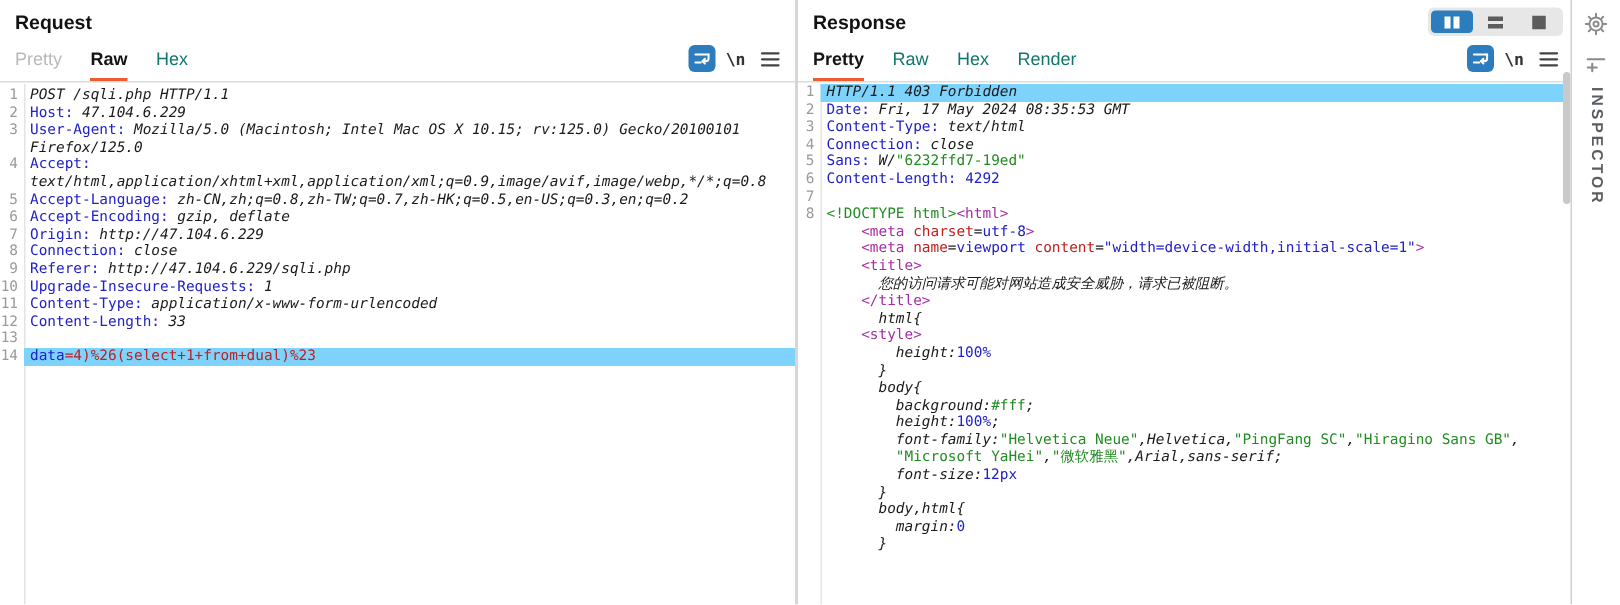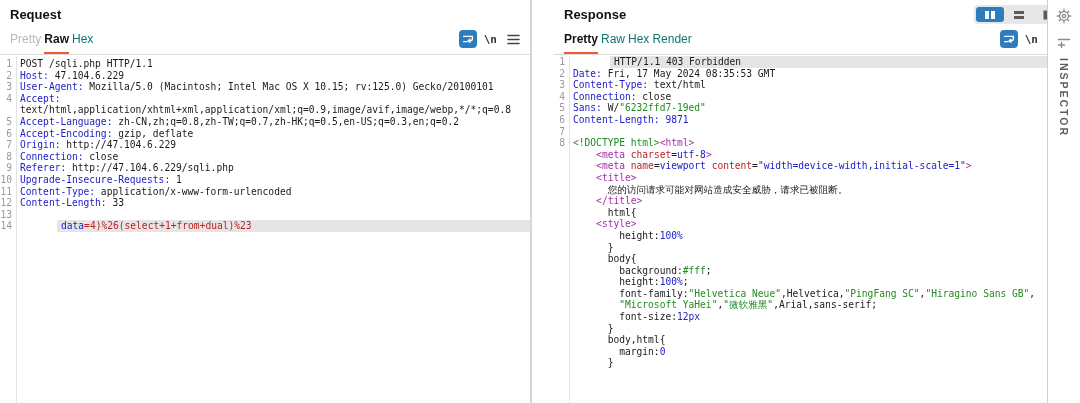--- a/index.html
+++ b/index.html
@@ -3,27 +3,27 @@
 <meta charset="utf-8">
 <style>
   * { box-sizing: border-box; margin: 0; padding: 0; }
   html,body { background:#fff; }
   body { font-family: "Liberation Sans", sans-serif; }
   #app { position:relative; width:1080px; height:403px; background:#fff; overflow:hidden; }
 
   
   .panel { position:absolute; top:0; bottom:0; background:#fff; }
   #request-panel { left:0; width:530px;padding-left:13px; }
-  #response-panel { left:554px; width:515px; }
+  #response-panel { left:532px; width:515px; }
   #panel-splitter { position:absolute; left:530px; top:0; bottom:0; width:2px; background:#d6d6d6; }
 
   .panel-head { position:absolute; top:0; left:0; right:0; height:55px; border-bottom:1px solid #dcdcdc; }
   .panel-title { position:absolute; top:7px; left:10px; font-size:13px; font-weight:700; color:#111; }
 
-  .tabs { position:absolute; left:10px; bottom:0; display:flex; gap:3px; }
+  .tabs { position:absolute; left:10px; bottom:0; display:flex; gap:19px; }
   .tab { font-size:12px; color:#0f766e; padding-bottom:6px; cursor:pointer; border-bottom:2px solid transparent; }
   .tab.active { color:#141414; font-weight:700; border-bottom-color:#ee5b2e; }
   .tab.disabled { color:#b9b9b9; }
 
   .editor-tools { position:absolute; top:30px; display:flex; align-items:center; gap:7px; }
   #request-panel .editor-tools { right:8px; }
   #response-panel .editor-tools { right:6px; }
   .tool-btn { width:18px; height:18px; display:flex; align-items:center; justify-content:center; border-radius:4px; cursor:pointer; }
   .tool-btn.blue { background:#2d7dbe; }
   .nl-label { font-family:"DejaVu Sans Mono", "Liberation Mono", monospace; font-size:11px; font-weight:600; color:#333; }
@@ -36,22 +36,22 @@
   
   .code-area { position:absolute; top:56px; left:0; right:0; bottom:0; overflow:hidden; }
   #request-panel .code-area { padding-top:2px; }
   .gutter-line { position:absolute; top:56px; bottom:0; width:1px; background:#e4e4e4; }
   #request-panel .gutter-line { left:16px; }
   #response-panel .gutter-line { left:15px; }
   .code-row { display:flex; height:11.6px; line-height:11.6px; font-family:"DejaVu Sans Mono", "Liberation Mono", monospace; font-size:9.6px; }
   .ln { flex:0 0 16px; text-align:right; padding-right:4px; color:#9a9a9a; }
   #response-panel .ln { flex-basis:15px; }
   .lc { flex:1 1 auto; white-space:pre; padding-left:4px; color:#1a1a1a; overflow:hidden; }
-  .code-row.hl .lc { background:#e5e5e5;margin-left:41px; }
-  .tk-t { color:#1a1a1a; }
+  .code-row.hl .lc { background:#7dd3fc; }
+  .tk-t { color:#1a1a1a;font-style:italic; }
   .tk-b { color:#2121c8; }
   .tk-r { color:#c02020;text-align:center; }
   .tk-g { color:#228b22; }
   .tk-m { color:#a62ca6; }
 
   
   #response-scrollbar { position:absolute; left:510px; top:48px; width:5px; height:88px; background:#c9c9c9; border-radius:2.5px; }
 
   
   #side-rail { position:absolute; right:0; top:0; bottom:0; width:33px; border-left:1px solid #d0d0d0; background:#fff; }
@@ -99,20 +99,24 @@
         </div>
         <div class="code-row">
           <span class="ln">2</span>
           <span class="lc"><span class="tk-b">Host:</span><span class="tk-t"> 47.104.6.229</span></span>
         </div>
         <div class="code-row">
           <span class="ln">3</span>
           <span class="lc"><span class="tk-b">User-Agent:</span><span class="tk-t"> Mozilla/5.0 (Macintosh; Intel Mac OS X 10.15; rv:125.0) Gecko/20100101</span></span>
         </div>
         <div class="code-row">
+          <span class="ln"></span>
+          <span class="lc"><span class="tk-t">Firefox/125.0</span></span>
+        </div>
+        <div class="code-row">
           <span class="ln">4</span>
           <span class="lc"><span class="tk-b">Accept:</span></span>
         </div>
         <div class="code-row">
           <span class="ln"></span>
           <span class="lc"><span class="tk-t">text/html,application/xhtml+xml,application/xml;q=0.9,image/avif,image/webp,*/*;q=0.8</span></span>
         </div>
         <div class="code-row">
           <span class="ln">5</span>
           <span class="lc"><span class="tk-b">Accept-Language:</span><span class="tk-t"> zh-CN,zh;q=0.8,zh-TW;q=0.7,zh-HK;q=0.5,en-US;q=0.3,en;q=0.2</span></span>
@@ -220,21 +224,21 @@
         <div class="code-row">
           <span class="ln">4</span>
           <span class="lc"><span class="tk-b">Connection:</span><span class="tk-t"> close</span></span>
         </div>
         <div class="code-row">
           <span class="ln">5</span>
           <span class="lc"><span class="tk-b">Sans:</span><span class="tk-t"> W/</span><span class="tk-g">"6232ffd7-19ed"</span></span>
         </div>
         <div class="code-row">
           <span class="ln">6</span>
-          <span class="lc"><span class="tk-b">Content-Length:</span><span class="tk-t"> </span><span class="tk-b">9871</span></span>
+          <span class="lc"><span class="tk-b">Content-Length:</span><span class="tk-t"> </span><span class="tk-b">4292</span></span>
         </div>
         <div class="code-row">
           <span class="ln">7</span>
           <span class="lc"></span>
         </div>
         <div class="code-row">
           <span class="ln">8</span>
           <span class="lc"><span class="tk-g">&lt;!DOCTYPE html&gt;</span><span class="tk-m">&lt;html&gt;</span></span>
         </div>
         <div class="code-row">

